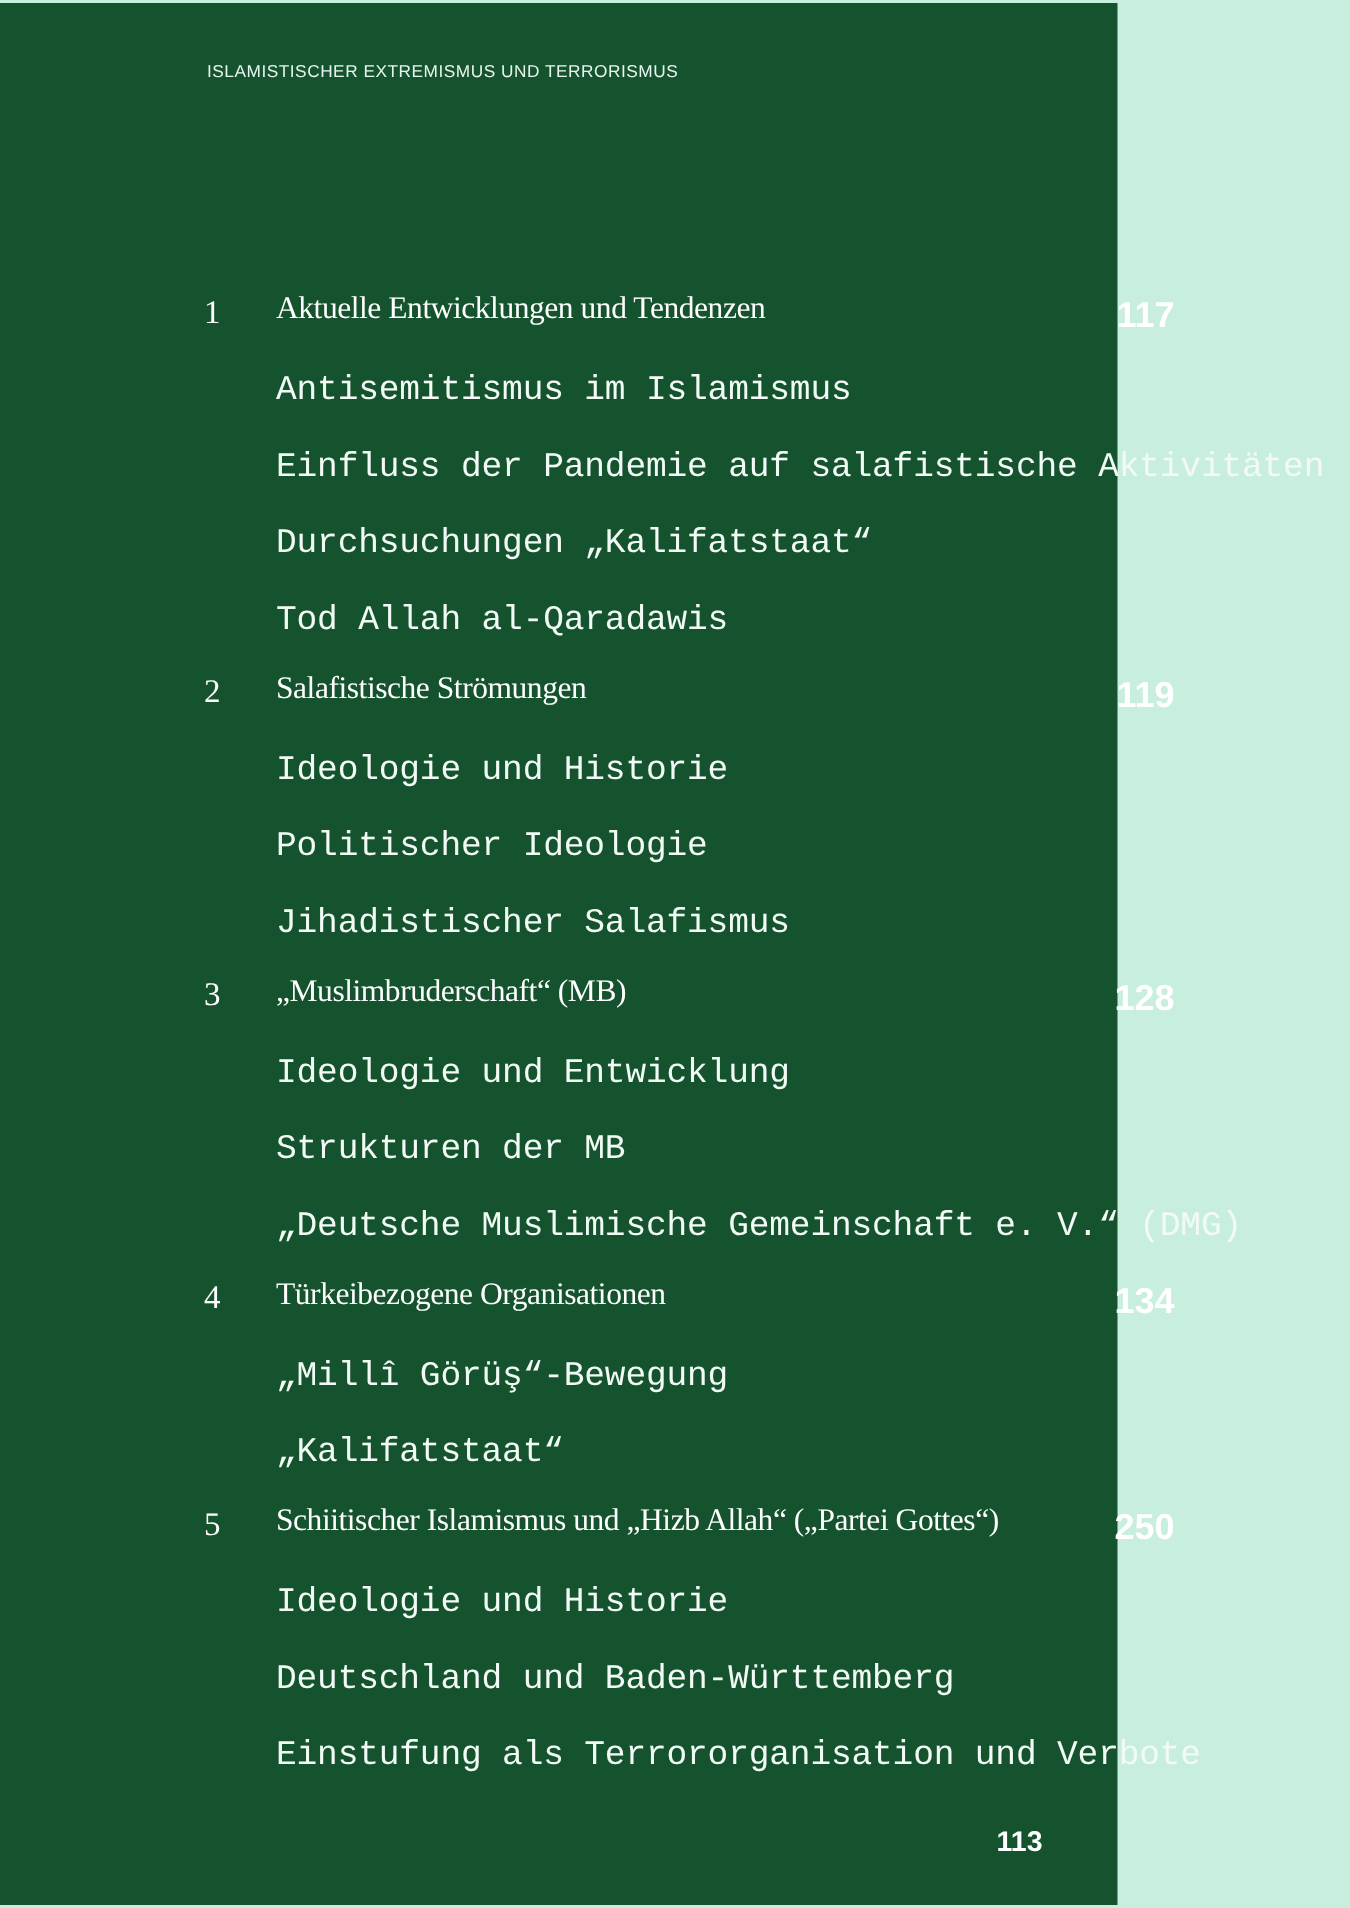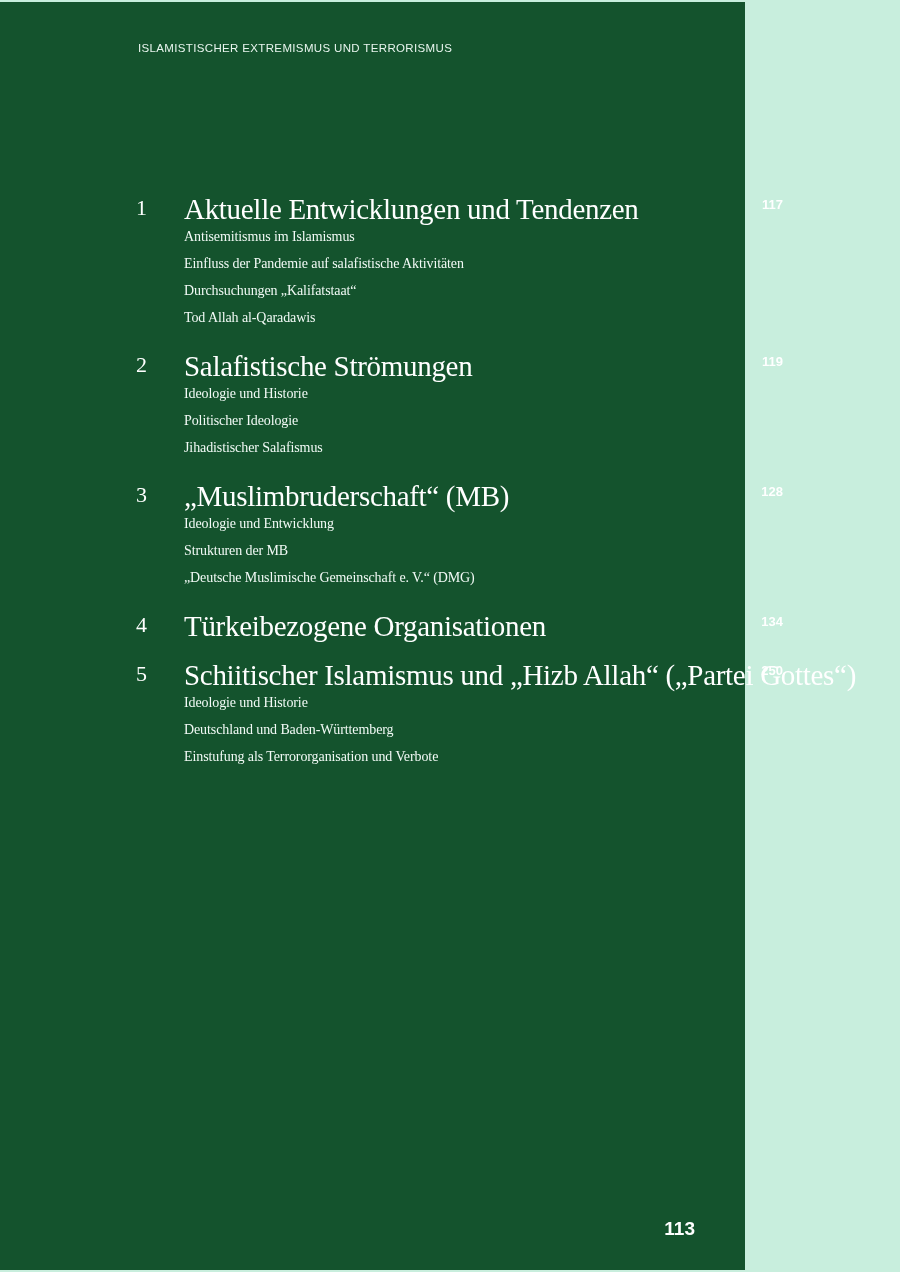--- a/index.html
+++ b/index.html
@@ -24,32 +24,33 @@
   .section { position: relative; margin-bottom: 19px; }
   .section-head {
     position: relative; height: 30px;
   }
   .section-num {
     position: absolute; left: 136px; top: 2px;
     font-family: "Liberation Serif", serif; font-size: 22px;
   }
   .section-title {
     position: absolute; left: 184px; top: 0px;
-    font-family: "Liberation Serif", serif; font-size: 29px; letter-spacing: -0.3px;
+    font-family: "Liberation Serif", serif; font-size: 21px; letter-spacing: -0.3px;
     white-space: nowrap;
   }
   .section-page {
     position: absolute; right: 114px; top: 4px;
-    font-family: "Liberation Sans", sans-serif; font-size: 13px; font-weight: bold;
+    font-family: "Liberation Sans", sans-serif; font-size: 24px; font-weight: bold;
   }
   .sub-list { margin: 0; padding: 0 0 0 184px; list-style: none; }
   .sub-item {
-    font-family: Liberation Serif, serif; font-size: 14px;
+    font-family: Liberation Mono, monospace; font-size: 23px;
     line-height: 27px; color: #f2faf6; letter-spacing: -0.1px;
     white-space: nowrap;
+    margin-top: 24px;
   }
   .folio {
     position: absolute; right: 50px; bottom: 30px;
     font-family: "Liberation Sans", sans-serif; font-size: 19px; font-weight: bold; text-align: right;
   }
 </style>
 </head>
 <body>
 
 <div class="page">
@@ -96,20 +97,24 @@
         <li class="sub-item">„Deutsche Muslimische Gemeinschaft e. V.“ (DMG)</li>
       </ul>
     </div>
 
     <div class="section">
       <div class="section-head">
         <span class="section-num">4</span>
         <span class="section-title">Türkeibezogene Organisationen</span>
         <span class="section-page">134</span>
       </div>
+      <ul class="sub-list">
+        <li class="sub-item">„Millî Görüş“-Bewegung</li>
+        <li class="sub-item">„Kalifatstaat“</li>
+      </ul>
     </div>
 
     <div class="section">
       <div class="section-head">
         <span class="section-num">5</span>
         <span class="section-title">Schiitischer Islamismus und „Hizb Allah“ („Partei Gottes“)</span>
         <span class="section-page">250</span>
       </div>
       <ul class="sub-list">
         <li class="sub-item">Ideologie und Historie</li>

